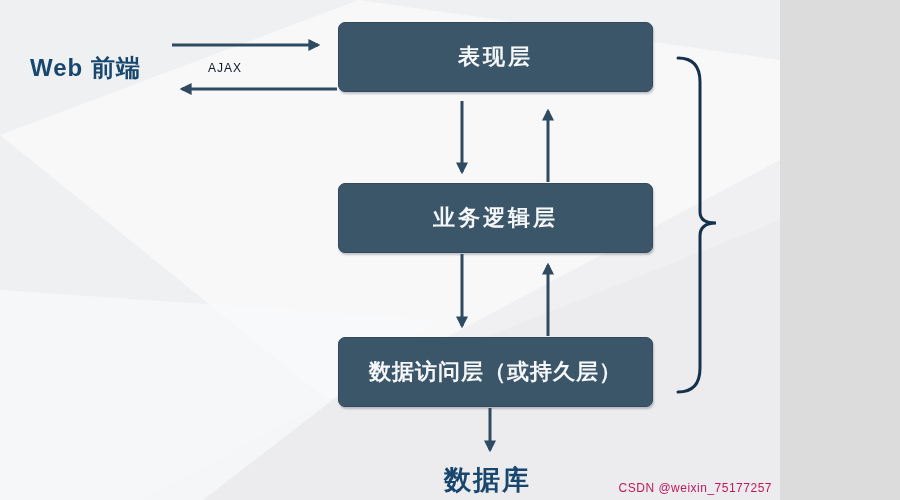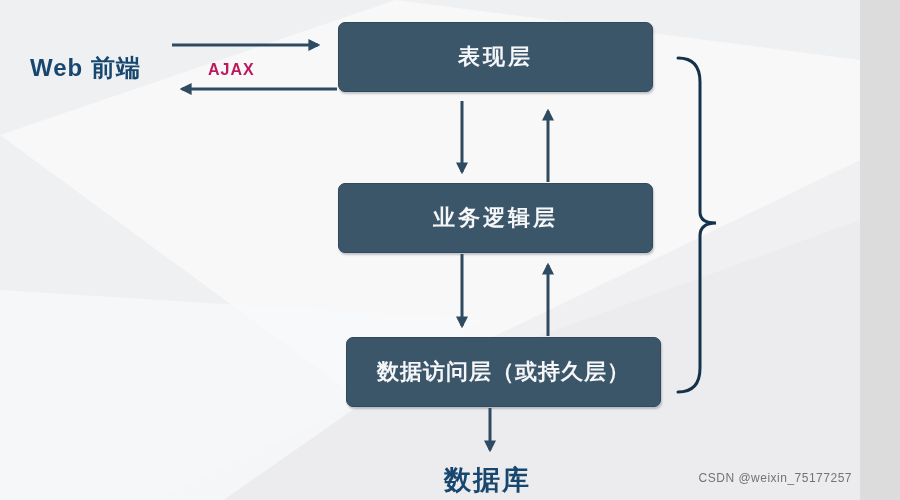--- a/index.html
+++ b/index.html
@@ -1,54 +1,54 @@
 <!DOCTYPE html>
 <html><head>
 <meta charset="utf-8">
 <style>
   html,body{margin:0;padding:0;}
   body{font-family:"Liberation Sans","DejaVu Sans",sans-serif;background:#dcdcdc;}
   .canvas{
-    position:relative;width:860px;height:500px;overflow:hidden;
+    position:relative;width:780px;height:500px;overflow:hidden;
     background:#eff0f2;
   }
   .bg-shape{position:absolute;inset:0;pointer-events:none;}
   .bg-a{background:rgba(255,255,255,0.55);clip-path:polygon(0% 27%,46% 0%,100% 12%,100% 44%,42% 80%);}
   .bg-b{background:rgba(233,234,237,0.55);clip-path:polygon(18% 100%,100% 32%,100% 100%);}
   .bg-c{background:rgba(248,249,250,0.75);clip-path:polygon(0% 58%,56% 64%,26% 100%,0% 100%);}
 
   .layer-box{
     position:absolute;left:338px;width:315px;height:70px;
     background:#3b5569;border:1px solid #31495b;border-radius:7px;
     box-sizing:border-box;display:flex;align-items:center;justify-content:center;
     color:#f4f6f8;font-size:22px;font-weight:bold;letter-spacing:3px;
     box-shadow:1px 2px 2px rgba(30,45,60,0.25);
   }
   #box-presentation{top:22px;}
   #box-business{top:183px;}
-  #box-dataaccess{top:337px;letter-spacing:1px;margin-left:8px;}
+  #box-dataaccess{top:337px;letter-spacing:1px;}
 
   .side-label{
     position:absolute;color:#17466e;font-weight:bold;font-size:24px;
     letter-spacing:1px;white-space:nowrap;
   }
   #label-frontend{left:30px;top:52px;}
   #label-backend{left:758px;top:211px;}
   #label-database{left:444px;top:462px;font-size:27px;letter-spacing:2px;}
 
   #label-ajax{
-    position:absolute;left:208px;top:61px;color:#be185d;
-    font-weight:bold;font-size:16px;letter-spacing:1px;
+    position:absolute;left:208px;top:61px;color:#0f172a;
+    font-weight:normal;font-size:12px;letter-spacing:1px;
   }
 
   svg.overlay{position:absolute;left:0;top:0;pointer-events:none;}
 
   .watermark{
-    position:absolute;right:8px;bottom:15px;
-    color:#737373;font-size:12px;letter-spacing:0.5px;
+    position:absolute;right:8px;bottom:5px;
+    color:#be185d;font-size:12px;letter-spacing:0.5px;
   }
 </style>
 </head>
 <body>
 
 <div class="canvas">
 
   <div class="bg-shape bg-a"></div>
   <div class="bg-shape bg-b"></div>
   <div class="bg-shape bg-c"></div>

